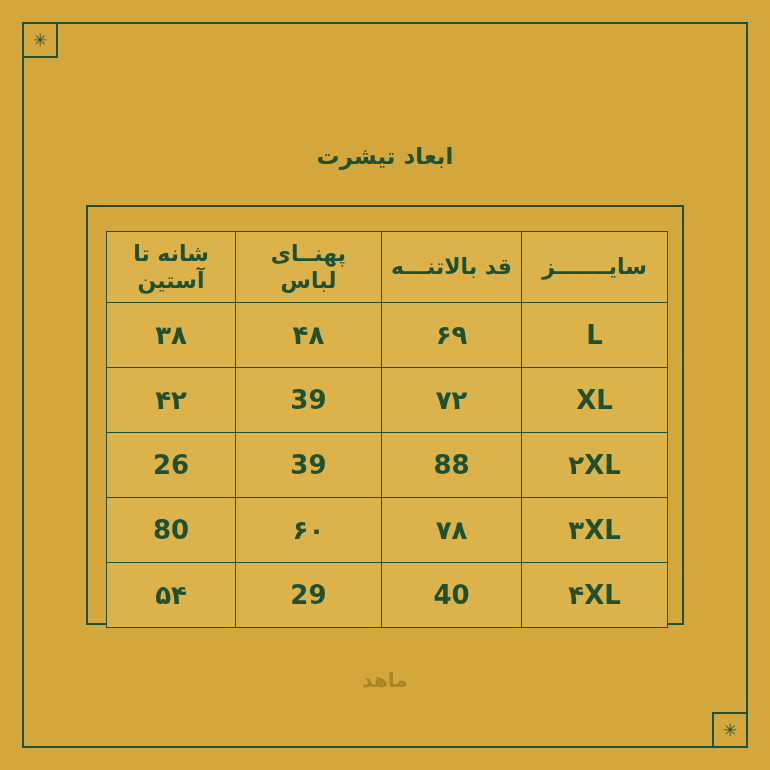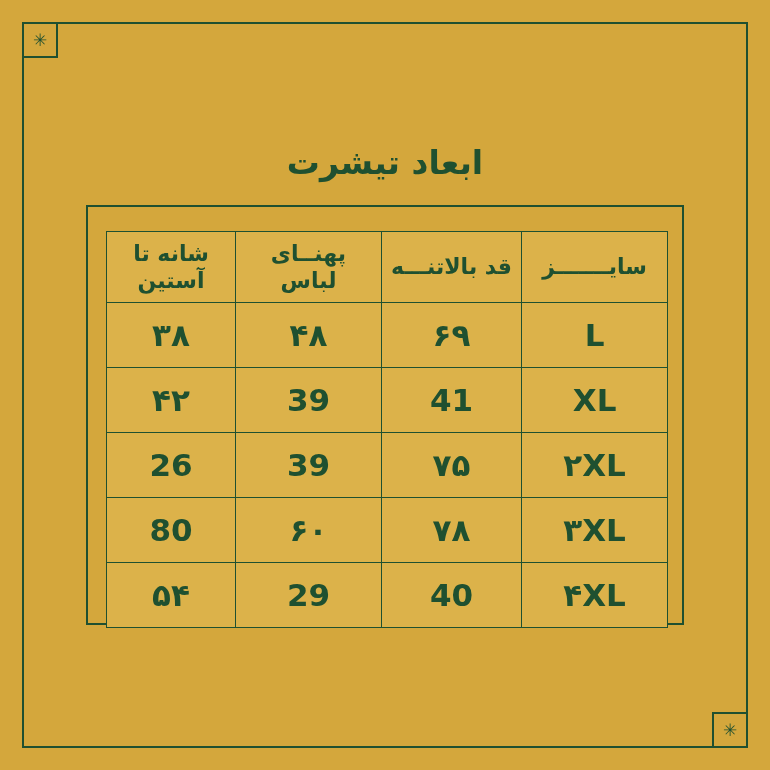--- a/index.html
+++ b/index.html
@@ -53,21 +53,21 @@
   .star-tl { left: -2px; top: -2px; }
   .star-br { right: -2px; bottom: -2px; }
 
   
   .title {
     position: absolute;
     top: 143px;
     left: 0;
     right: 0;
     text-align: center;
-    font-size: 33px;
+    font-size: 23px;
     font-weight: bold;
     color: #1f5030;
     letter-spacing: 0.5px;
   }
 
   
   .table-frame {
     position: absolute;
     left: 86px;
     top: 205px;
@@ -113,21 +113,21 @@
     background: #dcb24a;
   }
   table.size-table th {
     font-size: 22px;
     font-weight: bold;
     height: 62px;
     padding: 4px 6px;
     line-height: 1.25;
   }
   table.size-table td {
-    font-size: 31px;
+    font-size: 26px;
     font-weight: bold;
     height: 62px;
     margin-top: 28px;
   }
   col.c-size { width: 26%; }
   col.c-len  { width: 25%; }
   col.c-wid  { width: 26%; }
   col.c-shd  { width: 23%; }
 
   
@@ -181,41 +181,42 @@
         </thead>
         <tbody>
           <tr>
             <td>L</td>
             <td>۶۹</td>
             <td>۴۸</td>
             <td>۳۸</td>
           </tr>
           <tr>
             <td>XL</td>
-            <td>41</td>
+            <td>۷۲</td>
             <td>39</td>
             <td>۴۲</td>
           </tr>
           <tr>
             <td>۲XL</td>
-            <td>۷۵</td>
+            <td>88</td>
             <td>39</td>
             <td>26</td>
           </tr>
           <tr>
             <td>۳XL</td>
             <td>۷۸</td>
             <td>۶۰</td>
             <td>80</td>
           </tr>
           <tr>
             <td>۴XL</td>
             <td>40</td>
             <td>29</td>
             <td>۵۴</td>
           </tr>
         </tbody>
       </table>
     </div>
   </div>
 
+  <div class="brand">ماهد</div>
 
 </div>
 
 </body></html>

